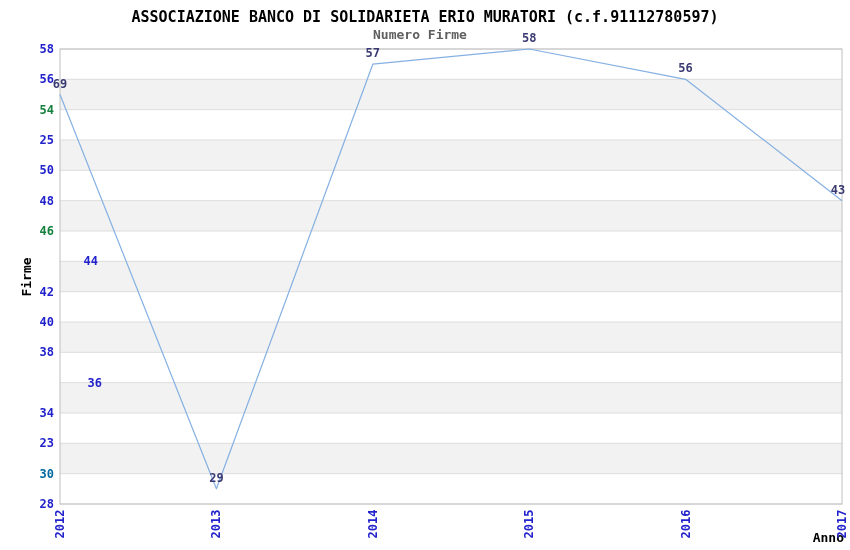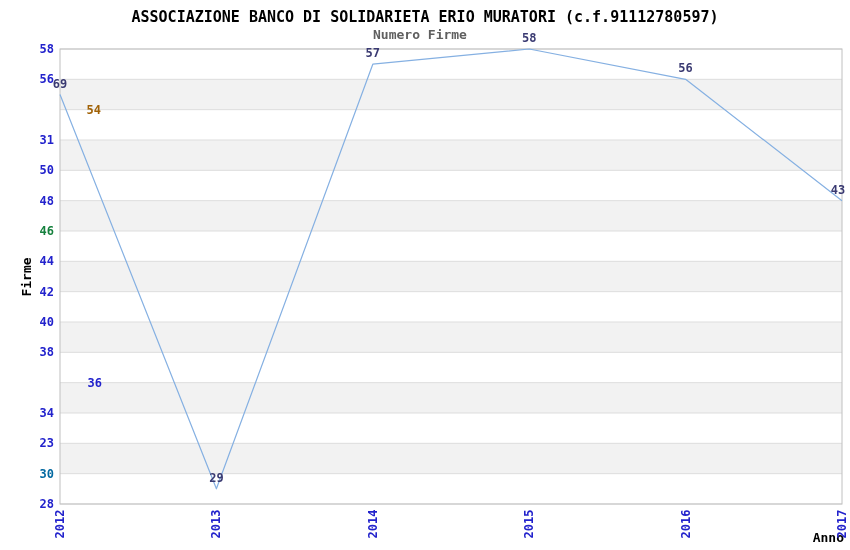--- a/index.html
+++ b/index.html
@@ -65,26 +65,26 @@
   <div class="ylabel">Firme</div>
   <div class="xlabel">Anno</div>
 <div class="ytick" style="top: 504px; color: rgb(34, 34, 204);">28</div>
     <div class="ytick" style="top: 473.667px; color: #0369a1;">30</div>
     <div class="ytick" style="top: 443.333px; color: rgb(34, 34, 204);">23</div>
     <div class="ytick" style="top: 413px; color: rgb(34, 34, 204);">34</div>
     <div class="ytick" style="top: 382.667px; color: rgb(34, 34, 204); margin-left: 48px;">36</div>
     <div class="ytick" style="top: 352.333px; color: rgb(34, 34, 204); text-align: right;">38</div>
     <div class="ytick" style="top: 322px; color: rgb(34, 34, 204);">40</div>
     <div class="ytick" style="top: 291.667px; color: rgb(34, 34, 204);">42</div>
-    <div class="ytick" style="top: 261.333px; color: rgb(34, 34, 204);">44</div>
+    <div class="ytick" style="top: 261.333px; color: rgb(34, 34, 204); margin-left: 44px;">44</div>
     <div class="ytick" style="top: 231px; color: #15803d;">46</div>
     <div class="ytick" style="top: 200.667px; color: rgb(34, 34, 204);">48</div>
     <div class="ytick" style="top: 170.333px; color: rgb(34, 34, 204);">50</div>
-    <div class="ytick" style="top: 140px; color: rgb(34, 34, 204);">31</div>
-    <div class="ytick" style="top: 109.667px; color: #a16207; padding-left: 47px;">54</div>
+    <div class="ytick" style="top: 140px; color: rgb(34, 34, 204);">25</div>
+    <div class="ytick" style="top: 109.667px; color: #15803d;">54</div>
     <div class="ytick" style="top: 79.3333px; color: rgb(34, 34, 204);">56</div>
     <div class="ytick" style="top: 49px; color: rgb(34, 34, 204);">58</div>
     <div class="xtick" style="left: 60px; top: 524px; color: rgb(34, 34, 204);">2012</div>
     <div class="xtick" style="left: 216.4px; top: 524px; color: rgb(34, 34, 204);">2013</div>
     <div class="xtick" style="left: 372.8px; top: 524px; color: rgb(34, 34, 204);">2014</div>
     <div class="xtick" style="left: 529.2px; top: 524px; color: rgb(34, 34, 204);">2015</div>
     <div class="xtick" style="left: 685.6px; top: 524px; color: rgb(34, 34, 204);">2016</div>
     <div class="xtick" style="left: 842px; top: 524px; color: rgb(34, 34, 204);">2017</div>
     <div class="plabel" style="left: 60px; top: 90.5px; color: rgb(58, 58, 114);">69</div>
     <div class="plabel" style="left: 216.4px; top: 484.833px; color: rgb(58, 58, 114);">29</div>

